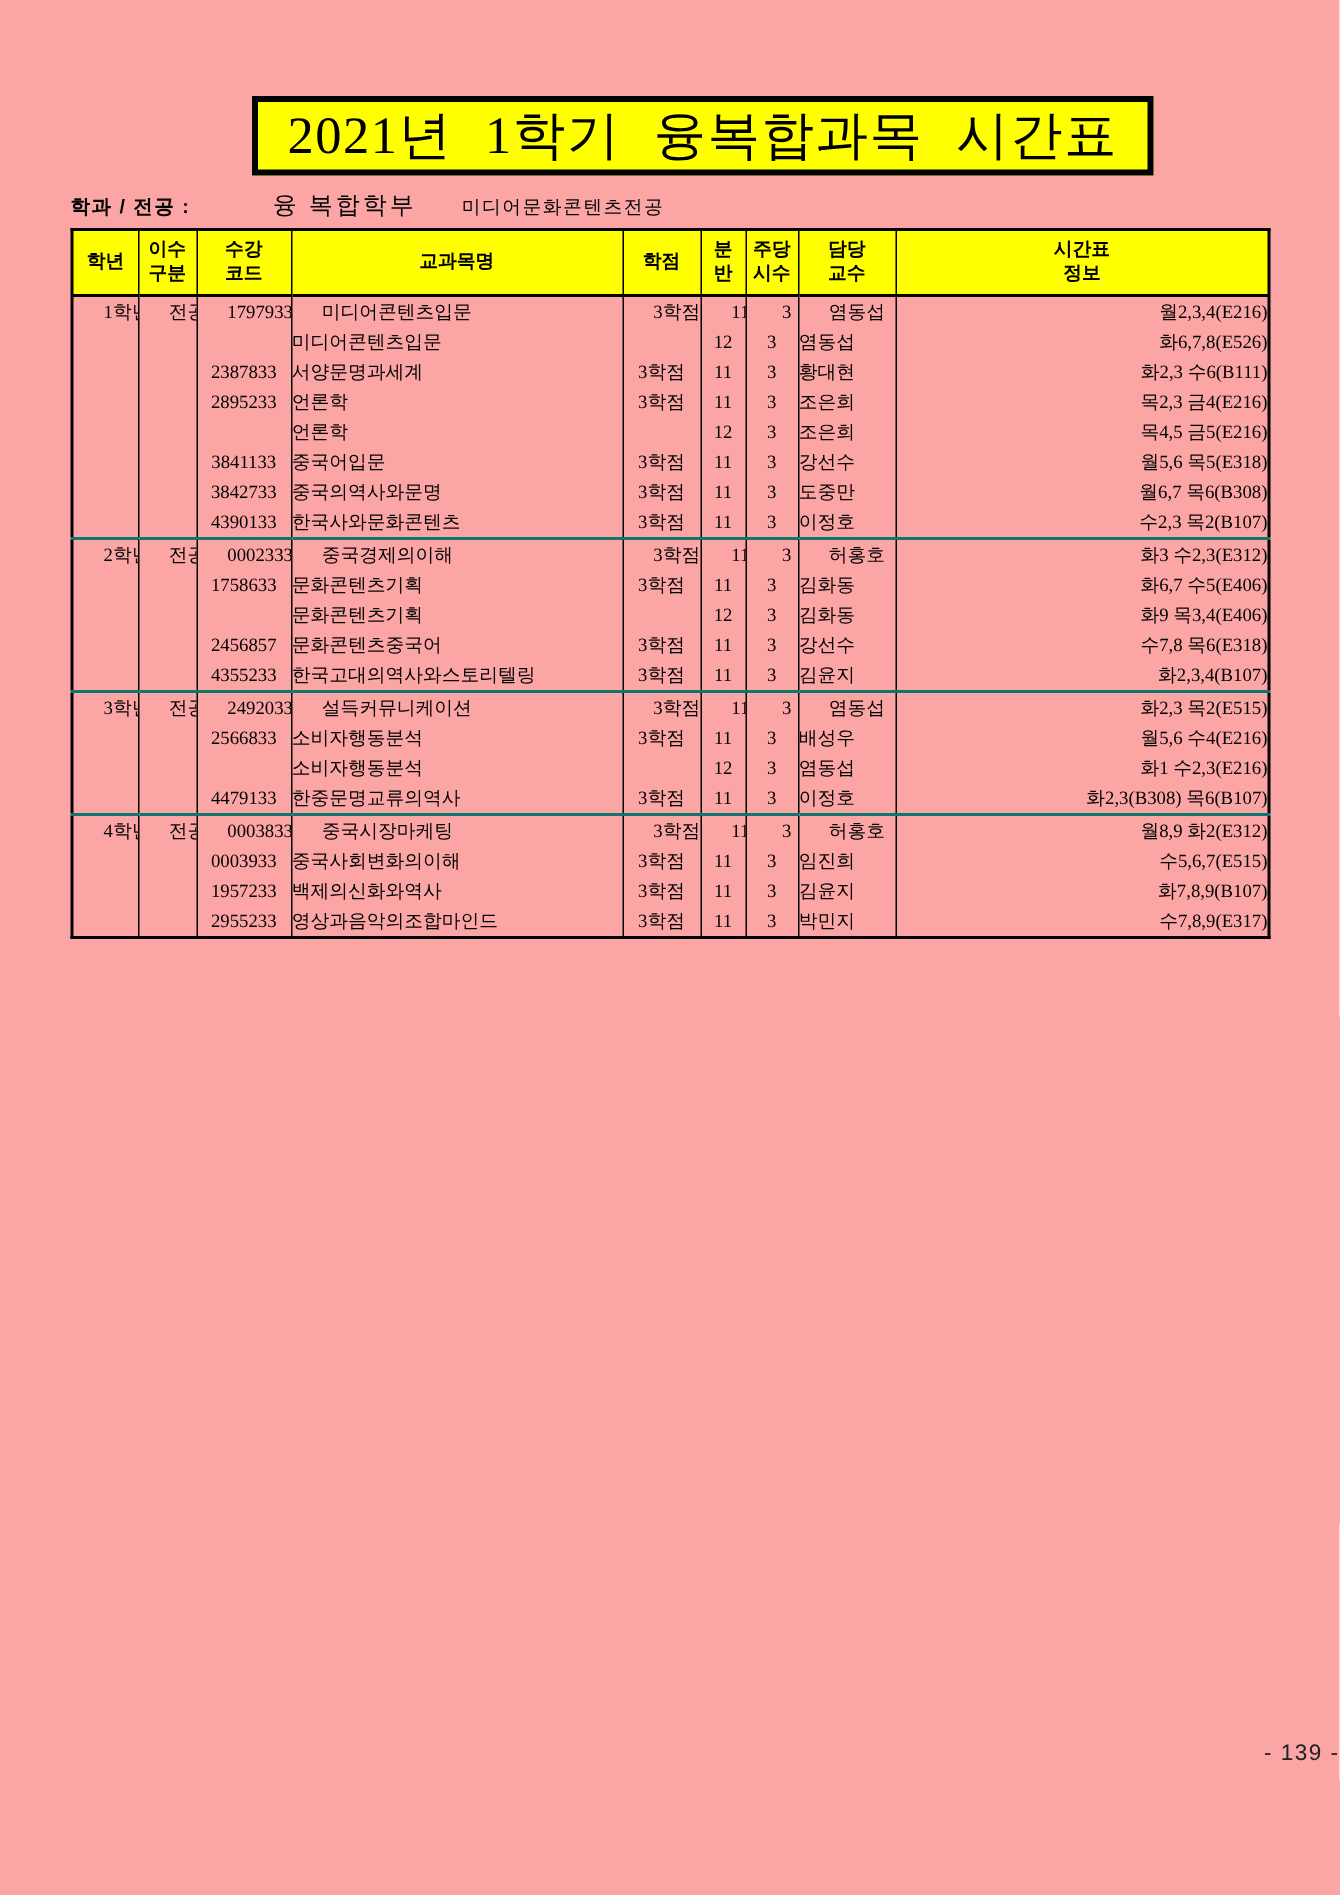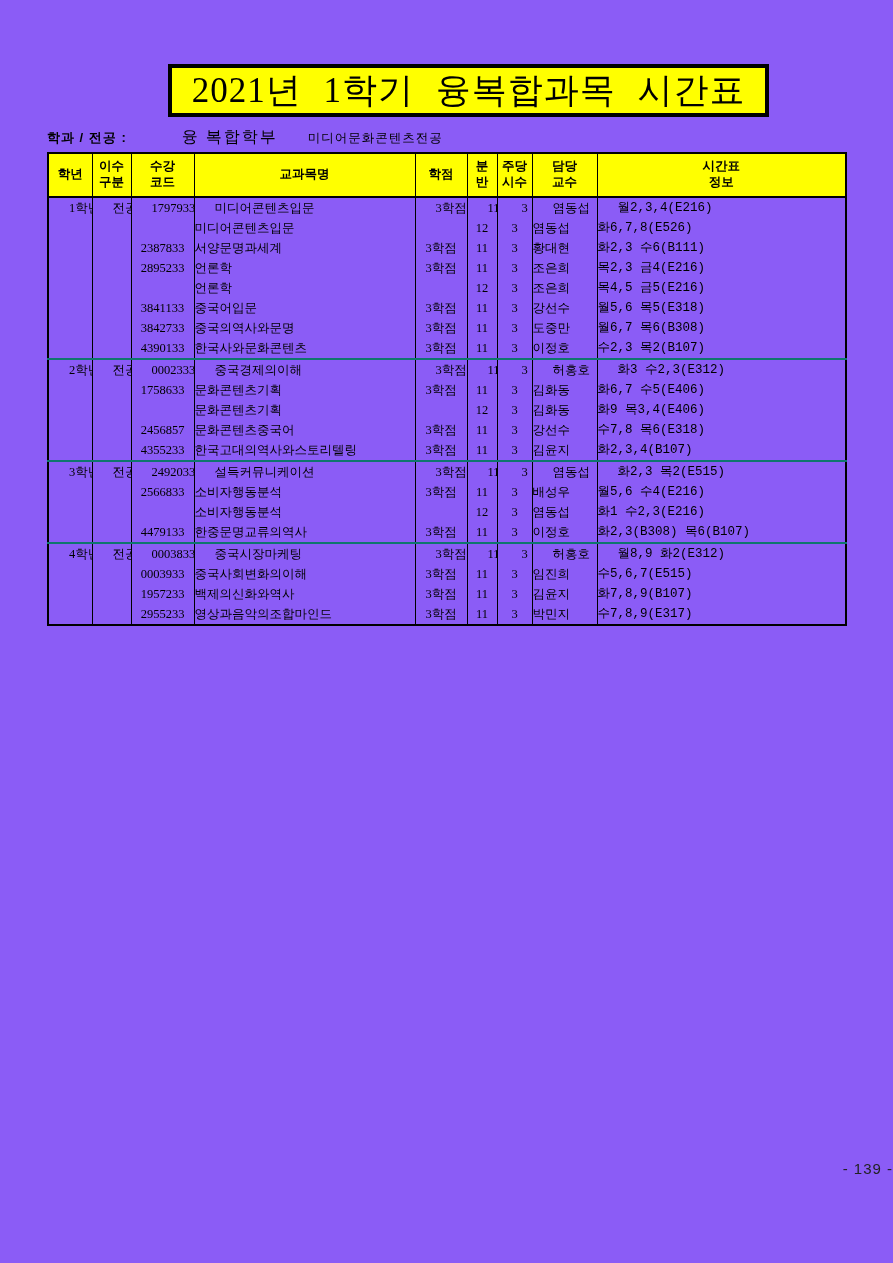--- a/index.html
+++ b/index.html
@@ -1,21 +1,21 @@
 <!DOCTYPE html>
 <html><head>
 <meta charset="utf-8">
 <style>
   * { box-sizing: border-box; }
   html, body { margin: 0; padding: 0; background: #ffffff; }
   .page {
     position: relative;
     width: 893px;
     height: 1263px;
-    background: #8b5cf6;
+    background: #fca5a5;
     font-family: "Liberation Serif", "DejaVu Serif", serif;
     color: #000000;
     overflow: hidden;
   }
 
   
   .title-box {
     position: absolute;
     left: 168px;
     top: 64px;
@@ -92,21 +92,21 @@
   th.col-section, td.col-section { border-right: 3px solid #000000; }
 
   td.col-grade   { text-align: center; vertical-align: top; }
   td.col-type    { text-align: left; vertical-align: top; }
   td.col-code    { text-align: center; }
   td.col-name    { text-align: left; padding-left: 4px; }
   td.col-credit  { text-align: center; }
   td.col-section { text-align: center; }
   td.col-hours   { text-align: center; }
   td.col-prof    { text-align: left; padding-left: 6px; }
-  td.col-time    { text-align: left; padding-left: 6px; font-family: Liberation Mono, monospace; }
+  td.col-time    { text-align: right; padding-left: 6px; }
 
   
   .page-number {
     position: absolute;
     top: 1160px;
     left: 0;
     width: 100%;
     text-align: right;
     font-family: "Liberation Sans", "DejaVu Sans", sans-serif;
     font-size: 15px;

